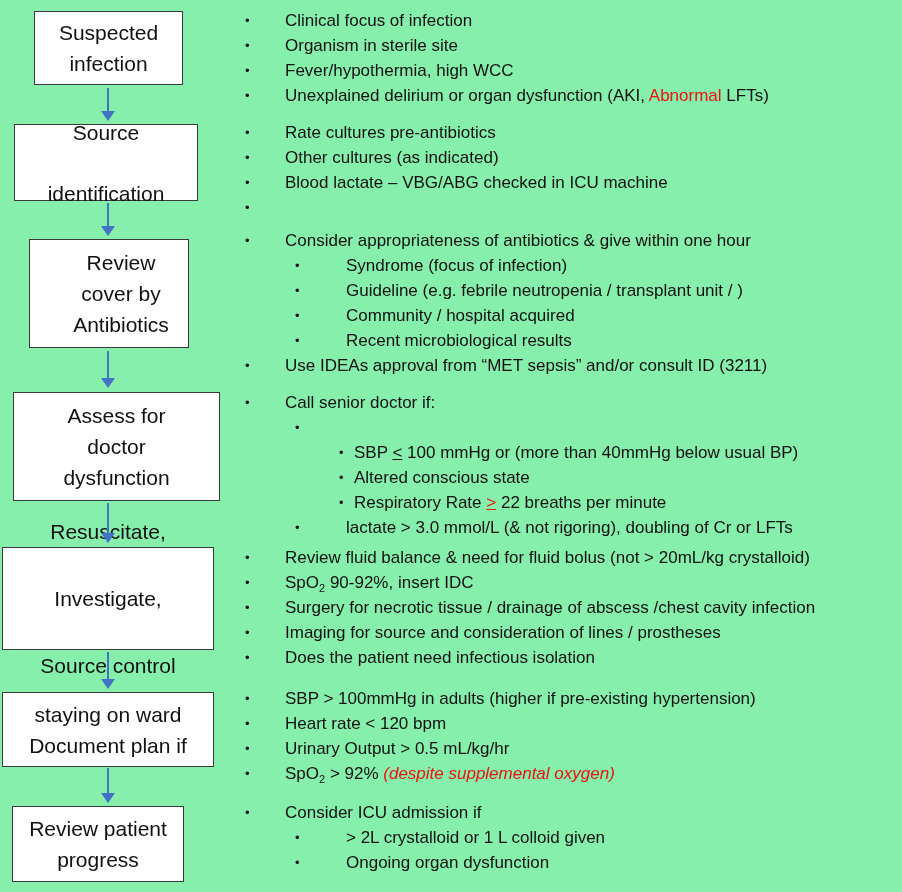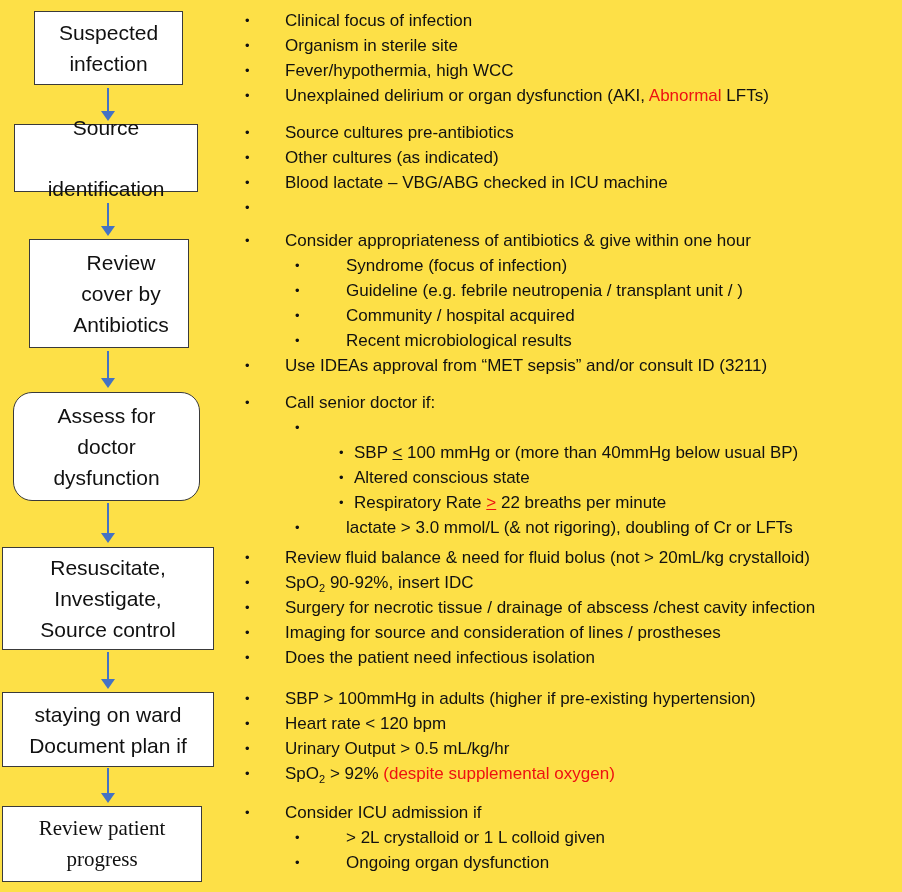--- a/index.html
+++ b/index.html
@@ -1,17 +1,17 @@
 <!DOCTYPE html>
 <html><head>
 <meta charset="utf-8">
 <style>
   html,body{margin:0;padding:0;background:#ffffff;}
   #canvas{
-    position:relative;width:902px;height:892px;background:#fde047;
+    position:relative;width:902px;height:892px;background:#86efac;
     font-family:"Liberation Sans",sans-serif;color:#111111;overflow:hidden;
   }
   
   .flow-box{
     position:absolute;background:#ffffff;border:1.6px solid #3a3a3a;
     display:flex;flex-direction:column;align-items:center;justify-content:center;
     text-align:center;box-sizing:border-box;
   }
   .flow-box .line{font-size:21px;line-height:31px;white-space:nowrap;}
   
@@ -34,44 +34,44 @@
 </style>
 </head>
 <body>
 
 <div id="canvas">
   <div id="flow">
       <div class="flow-box" style="left: 34px; top: 11px; width: 149px; height: 74px; border-color: rgb(58, 58, 58);">
         <div class="line">Suspected</div>
         <div class="line">infection</div>
       </div>
-      <div class="flow-box" style="left: 14px; top: 124px; width: 184px; height: 68px; border-color: rgb(58, 58, 58); gap: 30px;">
+      <div class="flow-box" style="left: 14px; top: 124px; width: 184px; height: 77px; border-color: rgb(58, 58, 58); gap: 30px;">
         <div class="line">Source</div>
         <div class="line">identification</div>
       </div>
       <div class="flow-box" style="left: 29px; top: 239px; width: 160px; height: 109px; border-color: rgb(58, 58, 58); padding-left: 24px;">
         <div class="line">Review</div>
         <div class="line">cover by</div>
         <div class="line">Antibiotics</div>
       </div>
-      <div class="flow-box" style="left: 13px; top: 392px; width: 187px; height: 109px; border-color: rgb(58, 58, 58); border-radius: 19px;">
+      <div class="flow-box" style="left: 13px; top: 392px; width: 207px; height: 109px; border-color: rgb(58, 58, 58);">
         <div class="line">Assess for</div>
         <div class="line">doctor</div>
         <div class="line">dysfunction</div>
       </div>
-      <div class="flow-box" style="left: 2px; top: 547px; width: 212px; height: 103px; border-color: rgb(58, 58, 58);">
+      <div class="flow-box" style="left: 2px; top: 547px; width: 212px; height: 103px; border-color: rgb(58, 58, 58); gap: 36px;">
         <div class="line">Resuscitate,</div>
         <div class="line">Investigate,</div>
         <div class="line">Source control</div>
       </div>
       <div class="flow-box" style="left: 2px; top: 692px; width: 212px; height: 75px; border-color: rgb(58, 58, 58);">
         <div class="line">staying on ward</div>
         <div class="line">Document plan if</div>
       </div>
-      <div class="flow-box" style="left: 2px; top: 806px; width: 200px; height: 76px; border-color: rgb(58, 58, 58); font-family: Liberation Serif, serif;">
+      <div class="flow-box" style="left: 12px; top: 806px; width: 172px; height: 76px; border-color: rgb(58, 58, 58);">
         <div class="line">Review patient</div>
         <div class="line">progress</div>
       </div>
       <div class="arrow" style="left: 101px; top: 88px; height: 33px;">
         <div class="shaft" style="height: 24px; background: rgb(68, 114, 196);"></div>
         <div class="head" style="border-top: 10px solid rgb(68, 114, 196);"></div>
       </div>
       <div class="arrow" style="left: 101px; top: 203px; height: 33px;">
         <div class="shaft" style="height: 24px; background: rgb(68, 114, 196);"></div>
         <div class="head" style="border-top: 10px solid rgb(68, 114, 196);"></div>
@@ -108,21 +108,21 @@
           <span class="btext"><span>Fever/hypothermia, high WCC</span></span>
         </div>
         <div class="bullet-row lvl0">
           <span class="bullet">•</span>
           <span class="btext"><span>Unexplained delirium or organ dysfunction (AKI, </span><span style="color: rgb(238, 17, 17);">Abnormal</span><span> LFTs)</span></span>
         </div>
       </div>
       <div class="section" style="top: 120px;">
         <div class="bullet-row lvl0">
           <span class="bullet">•</span>
-          <span class="btext"><span>Source cultures pre-antibiotics</span></span>
+          <span class="btext"><span>Rate cultures pre-antibiotics</span></span>
         </div>
         <div class="bullet-row lvl0">
           <span class="bullet">•</span>
           <span class="btext"><span>Other cultures (as indicated)</span></span>
         </div>
         <div class="bullet-row lvl0">
           <span class="bullet">•</span>
           <span class="btext"><span>Blood lactate – VBG/ABG checked in ICU machine</span></span>
         </div>
         <div class="bullet-row lvl0">
@@ -210,21 +210,21 @@
         <div class="bullet-row lvl0">
           <span class="bullet">•</span>
           <span class="btext"><span>Heart rate &lt; 120 bpm</span></span>
         </div>
         <div class="bullet-row lvl0">
           <span class="bullet">•</span>
           <span class="btext"><span>Urinary Output &gt; 0.5 mL/kg/hr</span></span>
         </div>
         <div class="bullet-row lvl0">
           <span class="bullet">•</span>
-          <span class="btext"><span>SpO</span><span class="seg-sub">2</span><span> &gt; 92% </span><span style="color: rgb(238, 17, 17);">(despite supplemental oxygen)</span></span>
+          <span class="btext"><span>SpO</span><span class="seg-sub">2</span><span> &gt; 92% </span><span style="color: rgb(238, 17, 17); font-style: italic;">(despite supplemental oxygen)</span></span>
         </div>
       </div>
       <div class="section" style="top: 800px;">
         <div class="bullet-row lvl0">
           <span class="bullet">•</span>
           <span class="btext"><span>Consider ICU admission if</span></span>
         </div>
         <div class="bullet-row lvl1">
           <span class="bullet">•</span>
           <span class="btext"><span>&gt; 2L crystalloid or 1 L colloid given</span></span>

